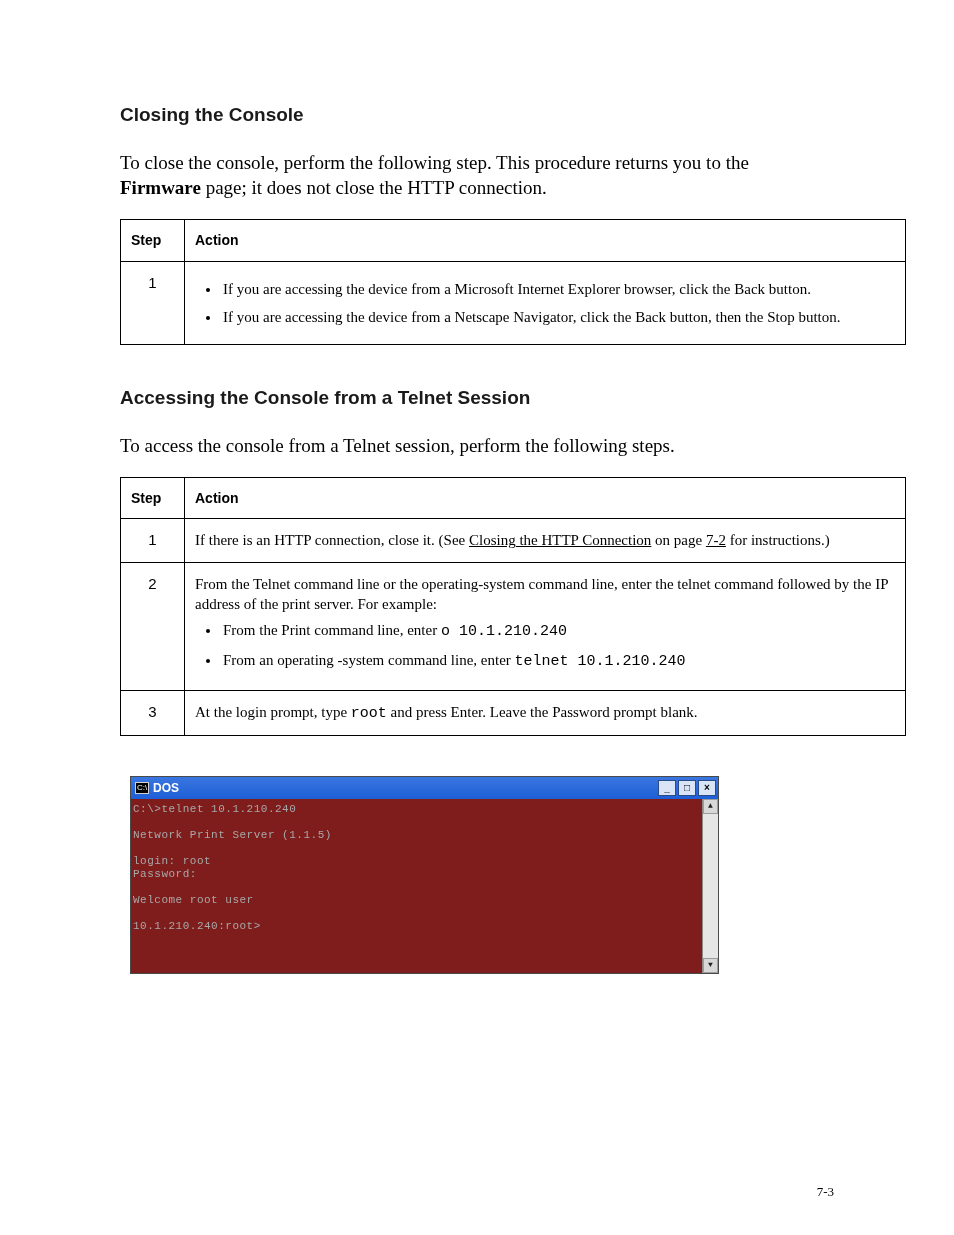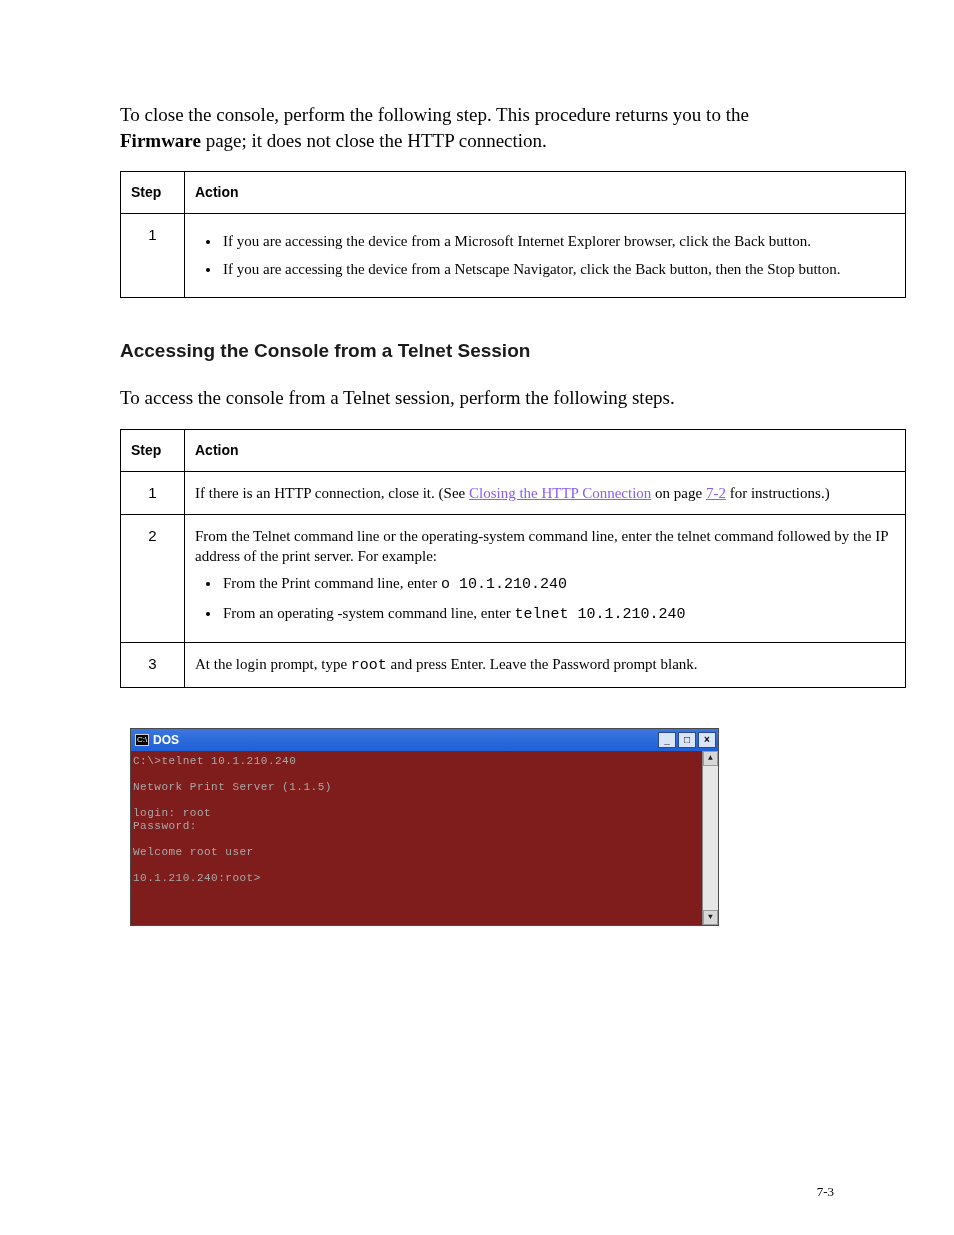--- a/index.html
+++ b/index.html
@@ -46,21 +46,21 @@
     background: #fff;
   }
   table.data td {
     font-size: 15px;
   }
   .col-step { width: 64px; text-align: center; font-family: Arial, sans-serif; font-size:14px; }
   .col-step-h { width: 64px; }
   .bullets { list-style: disc; padding-left: 26px; margin: 4px 0 0 0; }
   .bullets li { padding: 2px 0 6px 2px; }
   .kbd { font-family: "Courier New", monospace; font-size: 15px; }
-  a.link { color: #8b5cf6; text-decoration: underline; }
+  a.link { color: #000000; text-decoration: underline; }
   
   .dos-outer {
     width: 589px;
     border: 1px solid #4a4a4a;
     background: #000;
     margin: 0 0 0 10px;
     font-family: "Lucida Console","Courier New",monospace;
   }
   .dos-title {
     height: 22px;
@@ -128,20 +128,21 @@
     right: 120px;
     font-size: 13px;
     font-family: "Times New Roman", serif;
   }
 </style>
 </head>
 <body>
 
 <div class="page">
 
+  <div class="section-title">Closing the Console</div>
 
   <p class="body-text">
     <span>To close the console, perform the following step. This procedure returns you to the </span><strong>Firmware</strong><span> page; it does not close the HTTP connection.</span>
   </p>
 
   <table class="data">
     <tbody>
         <tr>
       <th class="col-step-h">Step</th>
       <th>Action</th>

